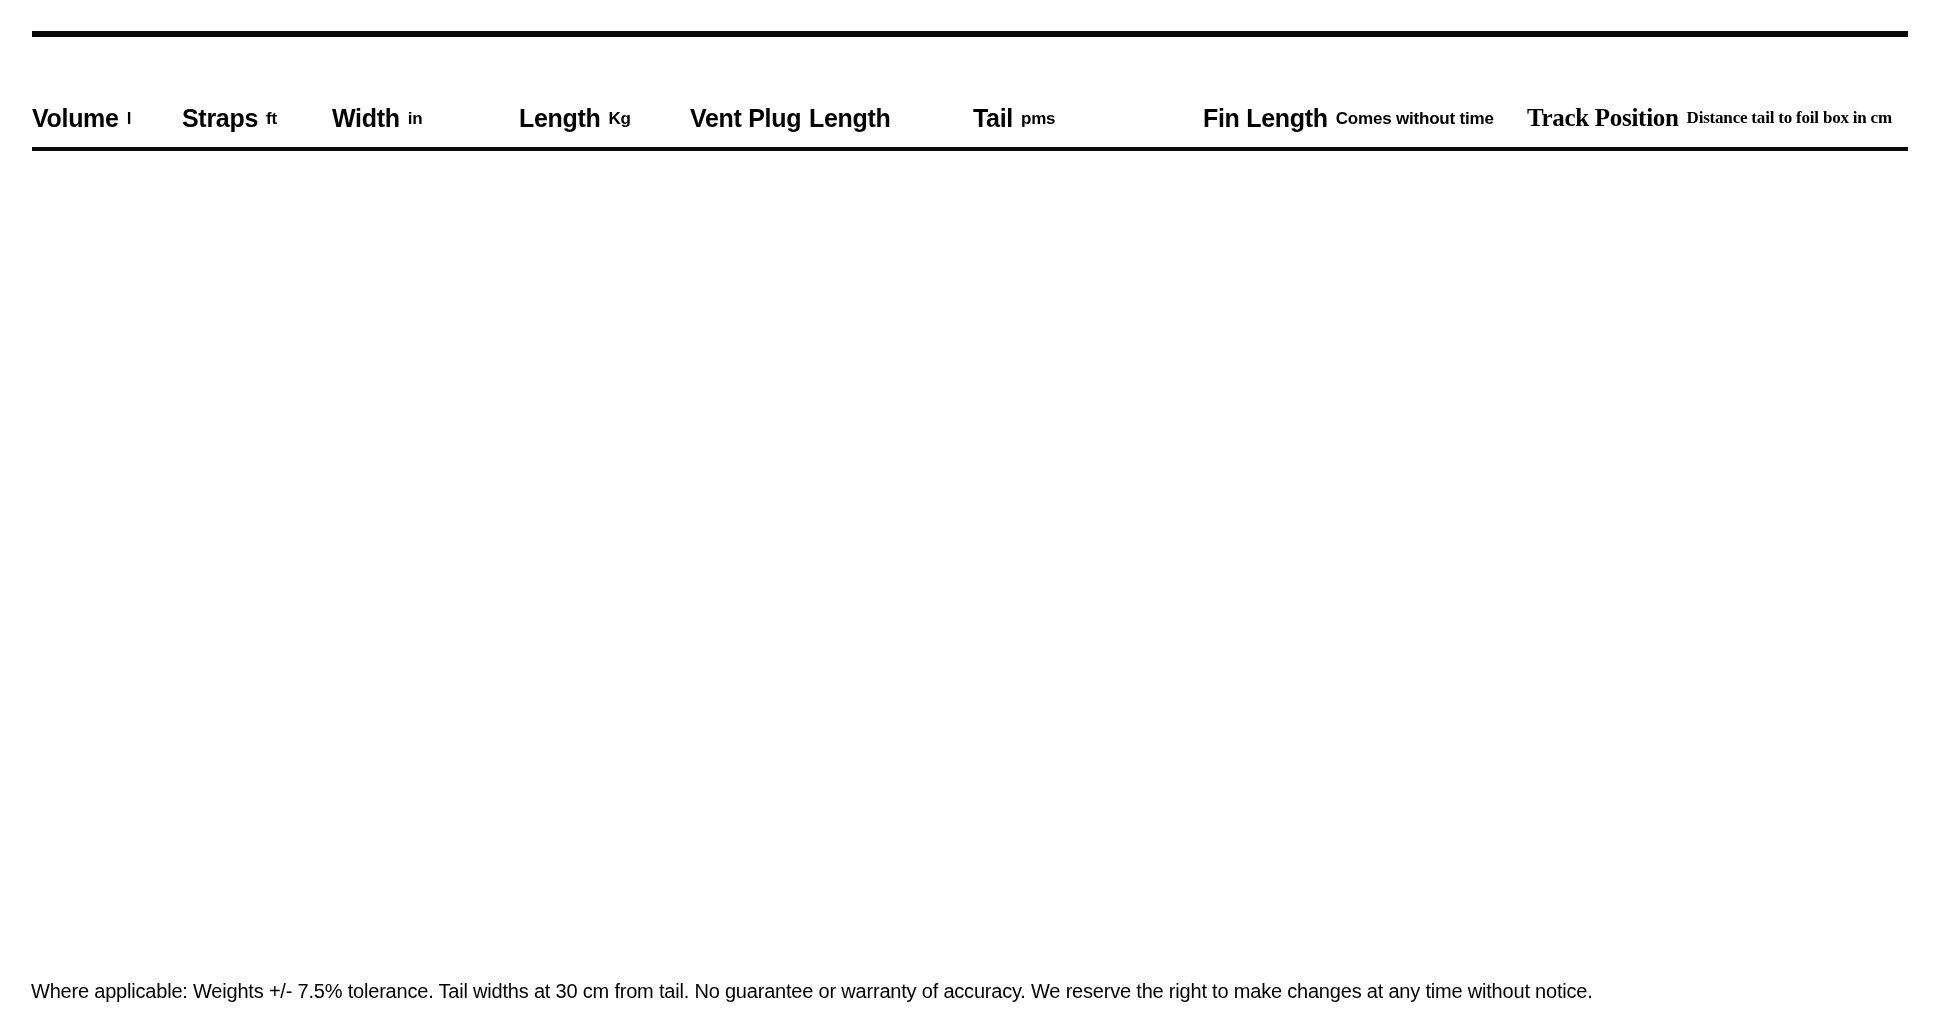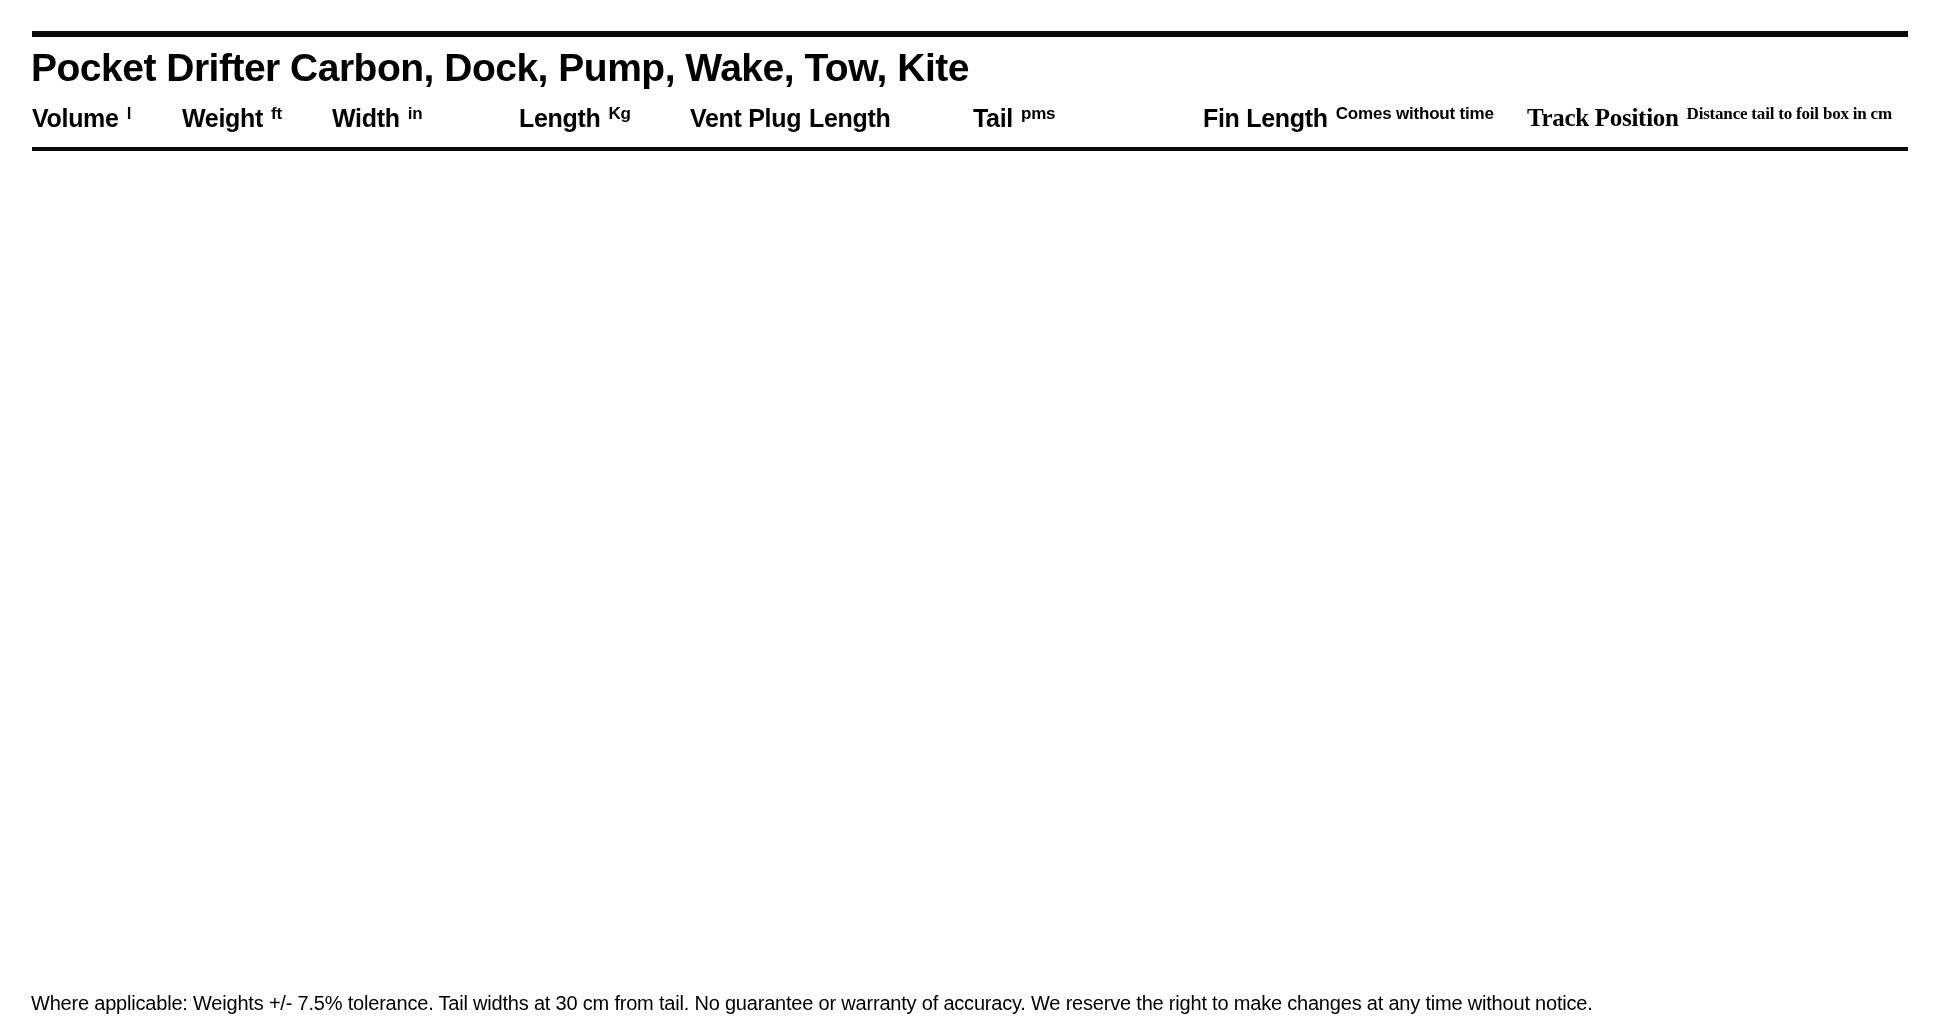--- a/index.html
+++ b/index.html
@@ -38,21 +38,21 @@
     position: absolute;
     left: 0;
     top: 104px;
     width: 1940px;
     height: 34px;
   }
   .hcell {
     position: absolute;
     top: 0;
     display: flex;
-    align-items: flex-start;
+    align-items: center;
     white-space: nowrap;
   }
   .hlabel {
     font-size: 25px;
     font-weight: 700;
     letter-spacing: -0.3px;
   }
   .hunit {
     font-size: 17px;
     font-weight: 700;
@@ -85,49 +85,47 @@
     transform-origin: left top;
   }
   .footnote {
     position: absolute;
     left: 31px;
     top: 980px;
     font-size: 20px;
     font-weight: 400;
     letter-spacing: -0.2px;
     white-space: nowrap;
-    margin-top: 12px;
   }
   
   .c0 { left: 32px; }
   .c1 { left: 182px; }
   .c2 { left: 332px; }
   .c3 { left: 519px; }
   .c4 { left: 690px; }
   .c5 { left: 809px; }
   .c6 { left: 973px; }
   .c7 { left: 1203px; }
   .c8 { left: 1527px; font-family: Liberation Serif, serif; }
 </style>
 </head>
 <body>
 
 <div class="sheet">
 
   <div class="top-bar"></div>
 
-  <h1 class="title">Pocket Drifter Carbon, Dock, Pump, Wake, Tow, Kite</h1>
 
   <div class="header-row">
     <div class="hcell c0">
       <span class="hlabel">Volume</span>
       <span class="hunit">l</span>
     </div>
     <div class="hcell c1">
-      <span class="hlabel">Weight</span>
+      <span class="hlabel">Straps</span>
       <span class="hunit">ft</span>
     </div>
     <div class="hcell c2">
       <span class="hlabel">Width</span>
       <span class="hunit">in</span>
     </div>
     <div class="hcell c3">
       <span class="hlabel">Length</span>
       <span class="hunit">Kg</span>
     </div>

